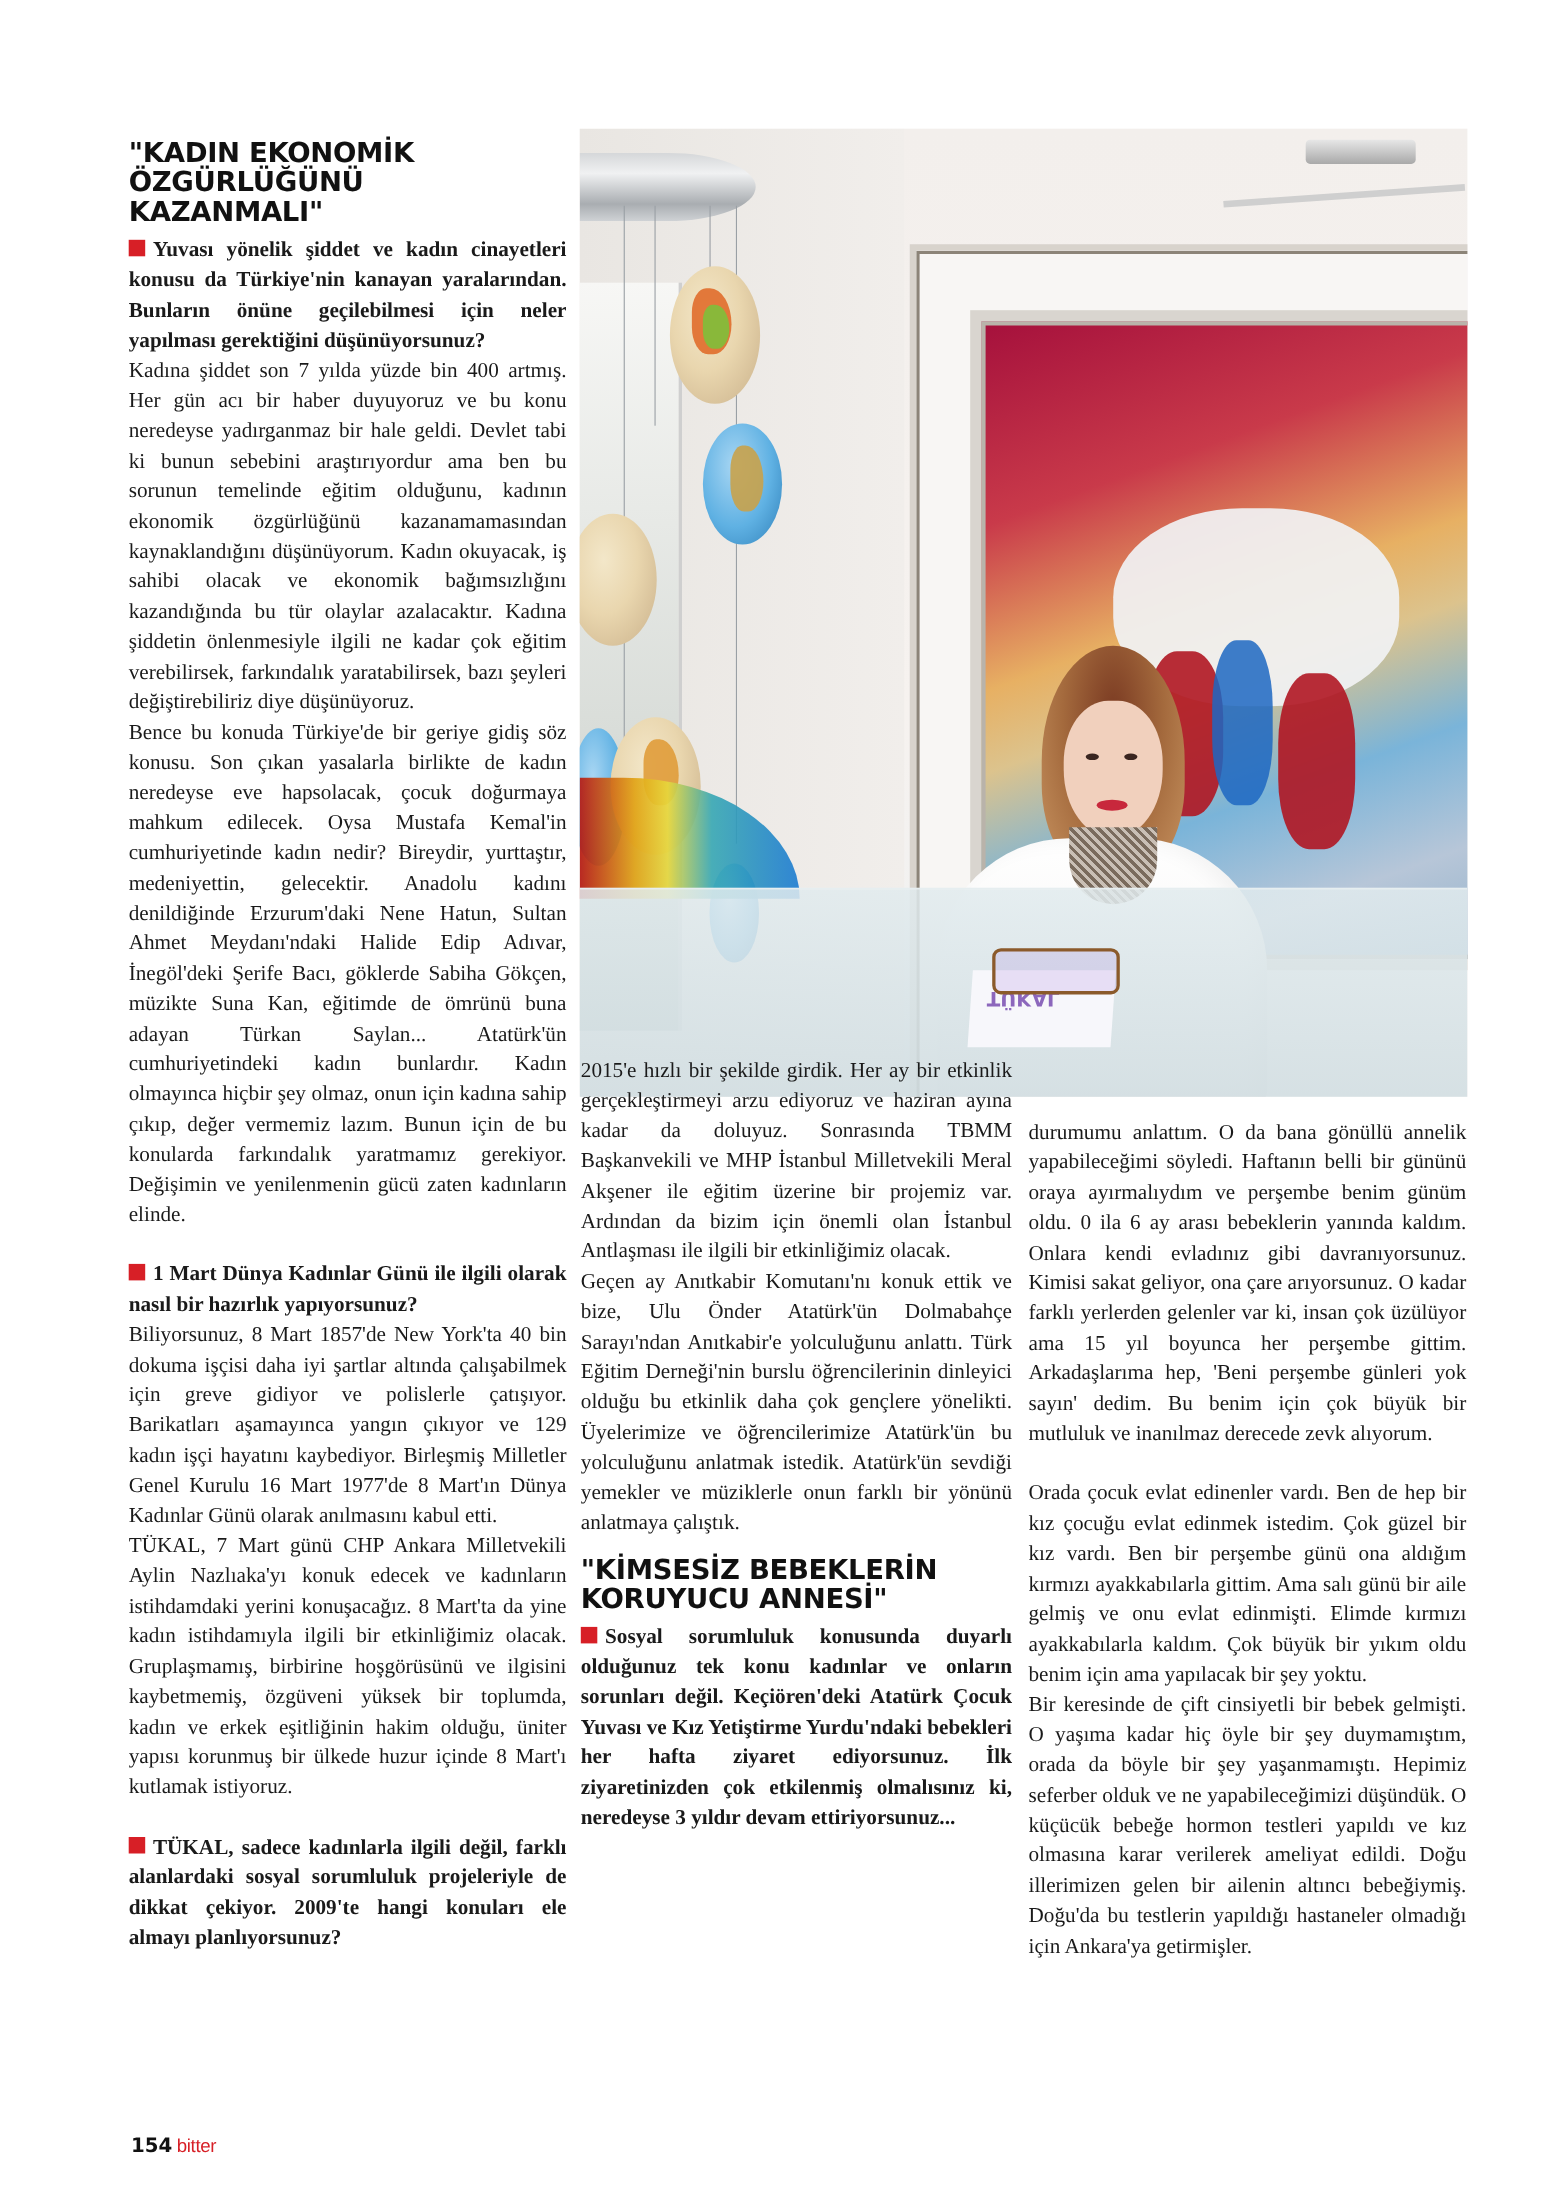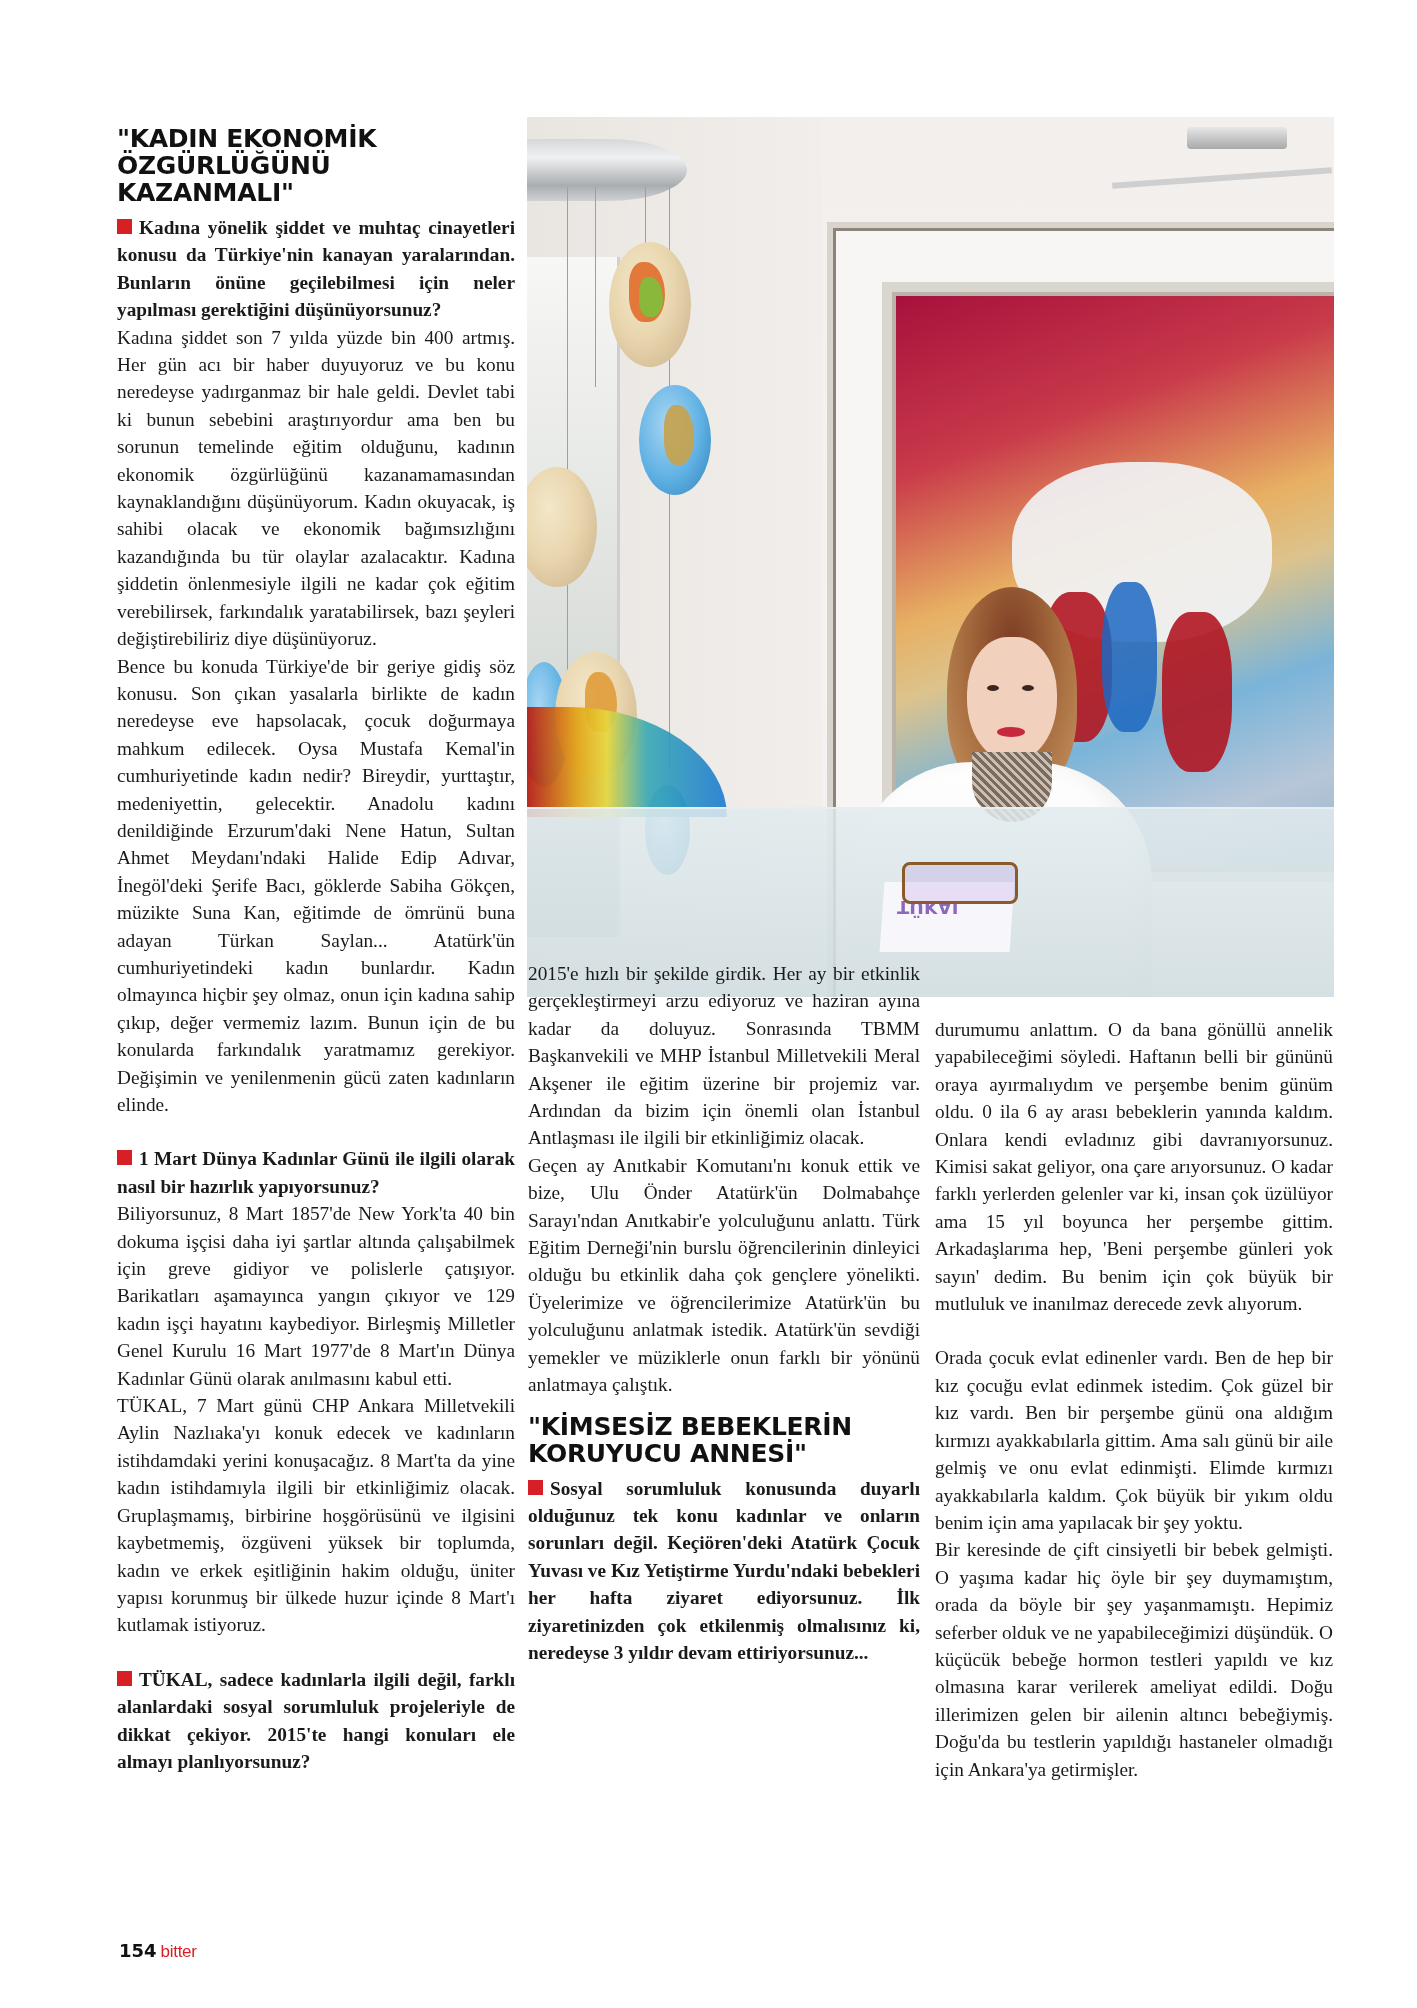--- a/index.html
+++ b/index.html
@@ -53,29 +53,29 @@
   .paper { position: absolute; left: 355px; top: 765px; width: 130px; height: 70px; background: #f7f7fb; transform: skewX(-4deg); }
   .paper-logo { position: absolute; left: 370px; top: 780px; font-family: "DejaVu Sans", sans-serif; font-weight: bold; font-size: 18px; color: #7a4fb2; transform: scale(-1, 1) rotate(180deg); opacity: 0.85; }
 </style>
 </head>
 <body>
 
 <div class="page">
 
   <div class="col col-left">
     <h2 class="heading">"KADIN EKONOMİK ÖZGÜRLÜĞÜNÜ KAZANMALI"</h2>
-    <p class="question"><span class="bullet"></span><span>Kadına yönelik şiddet ve muhtaç cinayetleri konusu da Türkiye'nin kanayan yaralarından. Bunların önüne geçilebilmesi için neler yapılması gerektiğini düşünüyorsunuz?</span></p>
+    <p class="question"><span class="bullet"></span><span>Yuvası yönelik şiddet ve kadın cinayetleri konusu da Türkiye'nin kanayan yaralarından. Bunların önüne geçilebilmesi için neler yapılması gerektiğini düşünüyorsunuz?</span></p>
     <p class="answer">Kadına şiddet son 7 yılda yüzde bin 400 artmış. Her gün acı bir haber duyuyoruz ve bu konu neredeyse yadırganmaz bir hale geldi. Devlet tabi ki bunun sebebini araştırıyordur ama ben bu sorunun temelinde eğitim olduğunu, kadının ekonomik özgürlüğünü kazanamamasından kaynaklandığını düşünüyorum. Kadın okuyacak, iş sahibi olacak ve ekonomik bağımsızlığını kazandığında bu tür olaylar azalacaktır. Kadına şiddetin önlenmesiyle ilgili ne kadar çok eğitim verebilirsek, farkındalık yaratabilirsek, bazı şeyleri değiştirebiliriz diye düşünüyoruz.</p>
     <p class="answer">Bence bu konuda Türkiye'de bir geriye gidiş söz konusu. Son çıkan yasalarla birlikte de kadın neredeyse eve hapsolacak, çocuk doğurmaya mahkum edilecek. Oysa Mustafa Kemal'in cumhuriyetinde kadın nedir? Bireydir, yurttaştır, medeniyettin, gelecektir. Anadolu kadını denildiğinde Erzurum'daki Nene Hatun, Sultan Ahmet Meydanı'ndaki Halide Edip Adıvar, İnegöl'deki Şerife Bacı, göklerde Sabiha Gökçen, müzikte Suna Kan, eğitimde de ömrünü buna adayan Türkan Saylan... Atatürk'ün cumhuriyetindeki kadın bunlardır. Kadın olmayınca hiçbir şey olmaz, onun için kadına sahip çıkıp, değer vermemiz lazım. Bunun için de bu konularda farkındalık yaratmamız gerekiyor. Değişimin ve yenilenmenin gücü zaten kadınların elinde.</p>
     <div class="gap"></div>
     <p class="question"><span class="bullet"></span><span>1 Mart Dünya Kadınlar Günü ile ilgili olarak nasıl bir hazırlık yapıyorsunuz?</span></p>
     <p class="answer">Biliyorsunuz, 8 Mart 1857'de New York'ta 40 bin dokuma işçisi daha iyi şartlar altında çalışabilmek için greve gidiyor ve polislerle çatışıyor. Barikatları aşamayınca yangın çıkıyor ve 129 kadın işçi hayatını kaybediyor. Birleşmiş Milletler Genel Kurulu 16 Mart 1977'de 8 Mart'ın Dünya Kadınlar Günü olarak anılmasını kabul etti.</p>
     <p class="answer">TÜKAL, 7 Mart günü CHP Ankara Milletvekili Aylin Nazlıaka'yı konuk edecek ve kadınların istihdamdaki yerini konuşacağız. 8 Mart'ta da yine kadın istihdamıyla ilgili bir etkinliğimiz olacak. Gruplaşmamış, birbirine hoşgörüsünü ve ilgisini kaybetmemiş, özgüveni yüksek bir toplumda, kadın ve erkek eşitliğinin hakim olduğu, üniter yapısı korunmuş bir ülkede huzur içinde 8 Mart'ı kutlamak istiyoruz.</p>
     <div class="gap"></div>
-    <p class="question"><span class="bullet"></span><span>TÜKAL, sadece kadınlarla ilgili değil, farklı alanlardaki sosyal sorumluluk projeleriyle de dikkat çekiyor. 2015'te hangi konuları ele almayı planlıyorsunuz?</span></p>
+    <p class="question"><span class="bullet"></span><span>TÜKAL, sadece kadınlarla ilgili değil, farklı alanlardaki sosyal sorumluluk projeleriyle de dikkat çekiyor. 2009'te hangi konuları ele almayı planlıyorsunuz?</span></p>
   </div>
 
   <div class="photo">
     <div class="wall-shadow"></div>
     <div class="window"></div>
     <div class="ceiling-plate"></div>
     <div class="wire" style="left:40px;top:70px;height:520px;"></div>
     <div class="wire" style="left:68px;top:70px;height:200px;"></div>
     <div class="wire" style="left:118px;top:70px;height:120px;"></div>
     <div class="wire" style="left:142px;top:70px;height:580px;"></div>

